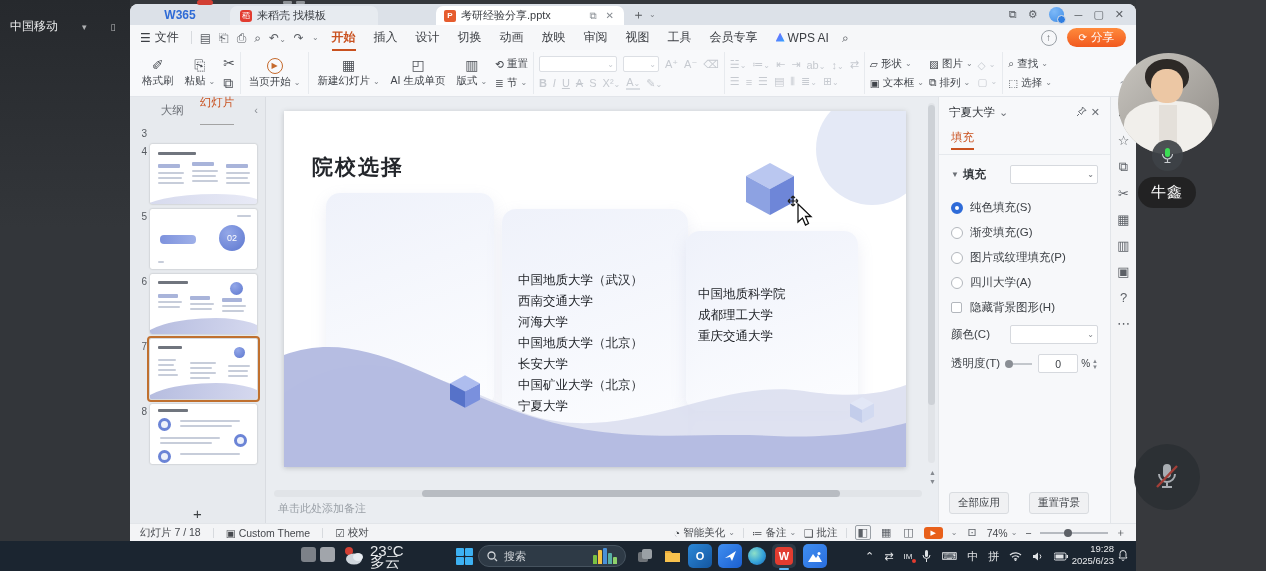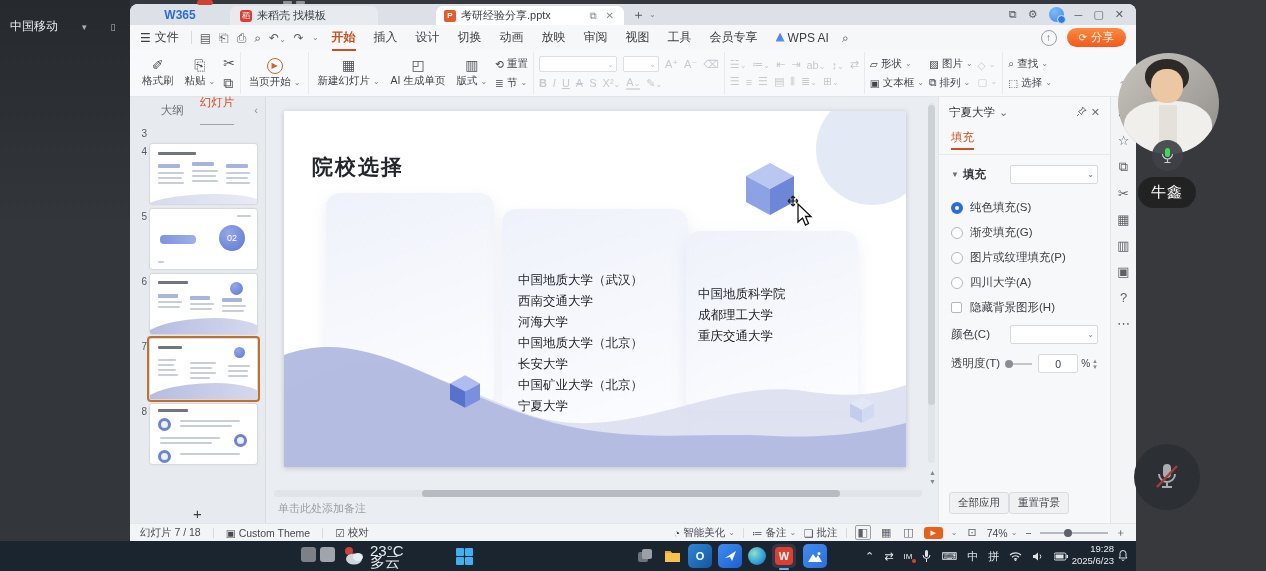--- a/index.html
+++ b/index.html
@@ -103,21 +103,21 @@
 .prow.sect{font-weight:bold;color:#2f3338}
 .psel{width:88px;height:19px;background:#fff;border:1px solid #d6d9de;border-radius:2px;position:relative;margin-left:auto}
 .psel .caret{position:absolute;right:3px;top:4px}
 .radio{width:12px;height:12px;border:1px solid #b3b7bd;border-radius:50%;background:#fff;margin-right:7px;flex:none}
 .radio.on{border:4px solid #2e6bd8}
 .chk{width:11px;height:11px;border:1px solid #b3b7bd;border-radius:2px;background:#fff;margin-right:8px;flex:none}
 .slider-line{flex:1;height:2px;background:#c3c7cc;margin:0 6px;position:relative}
 .slider-dot{position:absolute;left:-1px;top:-3px;width:8px;height:8px;border-radius:50%;background:#8a8e94}
 .numbox{width:40px;height:19px;border:1px solid #d6d9de;background:#fff;border-radius:2px;display:flex;align-items:center;justify-content:center;font-size:10.5px}
 .spin{display:flex;flex-direction:column;color:#85898f;font-size:6px;line-height:6px;margin-left:2px}
-.pbtns{position:absolute;bottom:9px;left:10px;display:flex;gap:0}
+.pbtns{position:absolute;bottom:9px;left:10px;display:flex;gap:20px}
 .pbtn{background:#f0f1f3;border:1px solid #d9dce0;border-radius:3px;padding:3px 8px;font-size:10.5px;color:#3d4146;white-space:nowrap}
 
 .iconstrip{width:26px;background:#f3f4f6;border-left:1px solid #e2e5e9;display:flex;flex-direction:column;align-items:center;padding-top:10px;gap:11px;color:#5d6167;font-size:13px;flex:none}
 .iconstrip .sel{color:#2f3338}
 
 .statusbar{height:18px;background:#f3f4f6;border-top:1px solid #e2e5e9;display:flex;align-items:center;font-size:10.5px;color:#46494e;padding:0 10px;gap:12px;flex:none}
 .sb-sep{width:1px;height:10px;background:#d7dade}
 .sb-right{margin-left:auto;display:flex;align-items:center;gap:8px}
 .sbi{display:flex;align-items:center;gap:3px;white-space:nowrap}
 .viewico{font-size:11px;color:#5d6167;padding:0 2px}
@@ -671,20 +671,34 @@
       </span>
     </div>
     <div class="tb" style="left:452px">
       <span class="winlogo">
           <i></i>
           <i></i>
           <i></i>
           <i></i>
         </span>
     </div>
+    <div class="search">
+      <svg width="11" height="11" viewBox="0 0 11 11">
+          <circle cx="4.5" cy="4.5" r="3.5" stroke="#cfd3d7" fill="none" stroke-width="1.3"></circle>
+          <path d="M7.5,7.5 L10,10" stroke="#cfd3d7" stroke-width="1.3"></path>
+        </svg>
+      <span>搜索</span>
+      <span class="skyline">
+        <i style="height:9px;background:#7ac143"></i>
+          <i style="height:14px;background:#f5c242"></i>
+          <i style="height:16px;background:#4a90d9"></i>
+          <i style="height:11px;background:#59b0a5"></i>
+          <i style="height:7px;background:#8fd26b"></i>
+      </span>
+    </div>
     <div class="tb" style="left:633px">
       <span style="position:relative;width:14px;height:14px">
         <span style="position:absolute;left:0;top:3px;width:10px;height:10px;background:#6f7479;border-radius:2px"></span>
         <span style="position:absolute;left:4px;top:0;width:10px;height:10px;background:#9aa0a5;border-radius:2px"></span>
       </span>
     </div>
     <div class="tb" style="left:660px">
       <svg width="17" height="14" viewBox="0 0 17 14">
           <path d="M1,2 L6,2 L8,4 L16,4 L16,13 L1,13 Z" fill="#f7c14d"></path>
           <path d="M1,2 L6,2 L8,4 L1,4 Z" fill="#e8a93a"></path>

